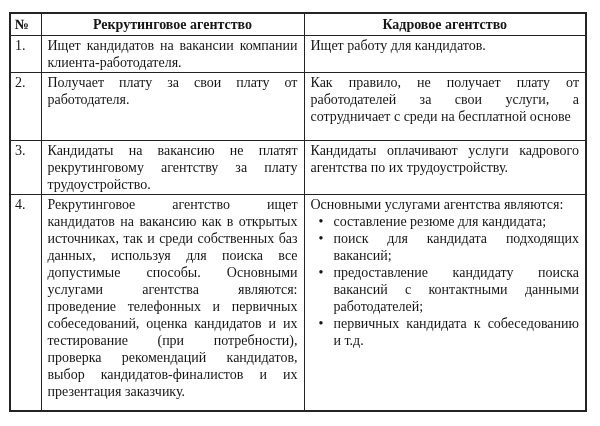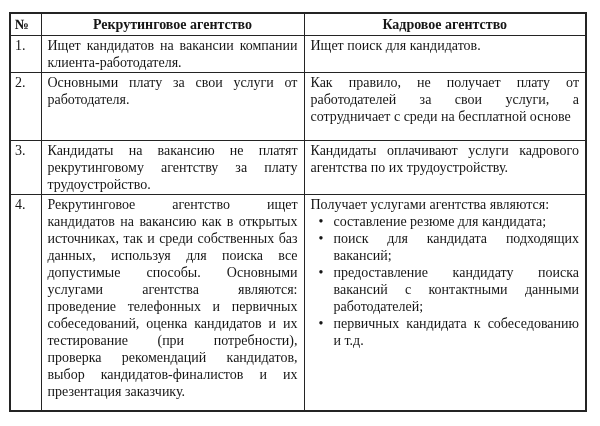--- a/index.html
+++ b/index.html
@@ -86,37 +86,37 @@
     </colgroup>
     <tbody>
         <tr class="r-head">
       <th class="numcol">№</th>
       <th>Рекрутинговое агентство</th>
       <th>Кадровое агентство</th>
     </tr>
     <tr class="r-1">
       <td class="numcol">1.</td>
       <td class="body-cell">Ищет кандидатов на вакансии компании клиента-работодателя.</td>
-      <td class="body-cell">Ищет поиск для кандидатов.</td>
+      <td class="body-cell">Ищет работу для кандидатов.</td>
     </tr>
     <tr class="r-2">
       <td class="numcol">2.</td>
-      <td class="body-cell">Основными плату за свои услуги от работодателя.</td>
+      <td class="body-cell">Получает плату за свои плату от работодателя.</td>
       <td class="body-cell">Как правило, не получает плату от работодателей за свои услуги, а сотрудничает с среди на бесплатной основе</td>
     </tr>
     <tr class="r-3">
       <td class="numcol">3.</td>
       <td class="body-cell">Кандидаты на вакансию не платят рекрутинговому агентству за плату трудоустройство.</td>
       <td class="body-cell">Кандидаты оплачивают услуги кадрового агентства по их трудоустройству.</td>
     </tr>
     <tr class="r-4">
       <td class="numcol">4.</td>
       <td class="body-cell">Рекрутинговое агентство ищет кандидатов на вакансию как в открытых источниках, так и среди собственных баз данных, используя для поиска все допустимые способы. Основными услугами агентства являются: проведение телефонных и первичных собеседований, оценка кандидатов и их тестирование (при потребности), проверка рекомендаций кандидатов, выбор кандидатов-финалистов и их презентация заказчику.</td>
       <td class="body-cell">
-        <div class="para">Получает услугами агентства являются:</div>
+        <div class="para">Основными услугами агентства являются:</div>
         <div class="bullet-list">
           <div class="bullet-item">
             <span class="bullet-marker">•</span>
             <span class="bullet-text">составление резюме для кандидата;</span>
           </div>
           <div class="bullet-item">
             <span class="bullet-marker">•</span>
             <span class="bullet-text">поиск для кандидата подходящих вакансий;</span>
           </div>
           <div class="bullet-item">

